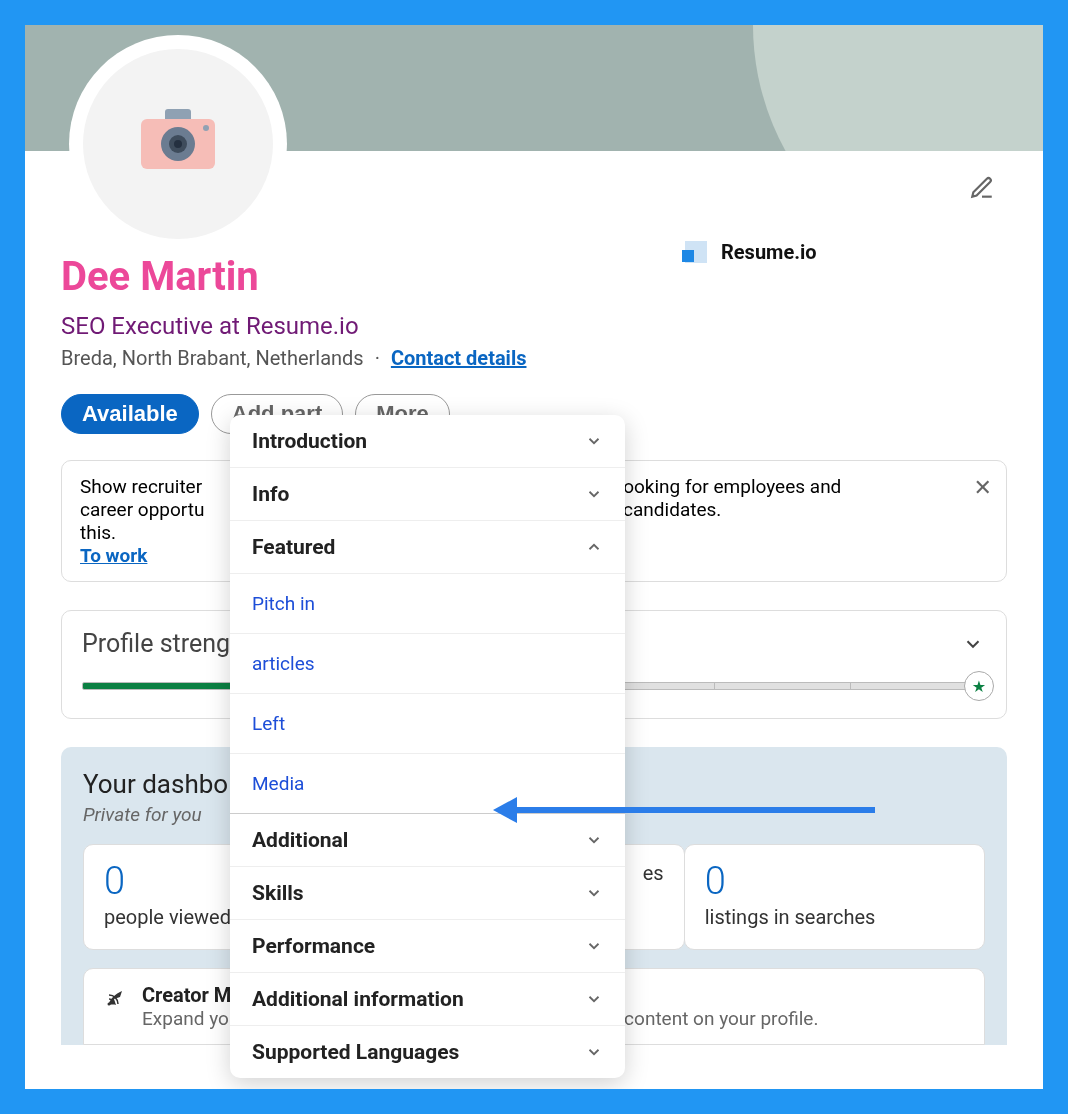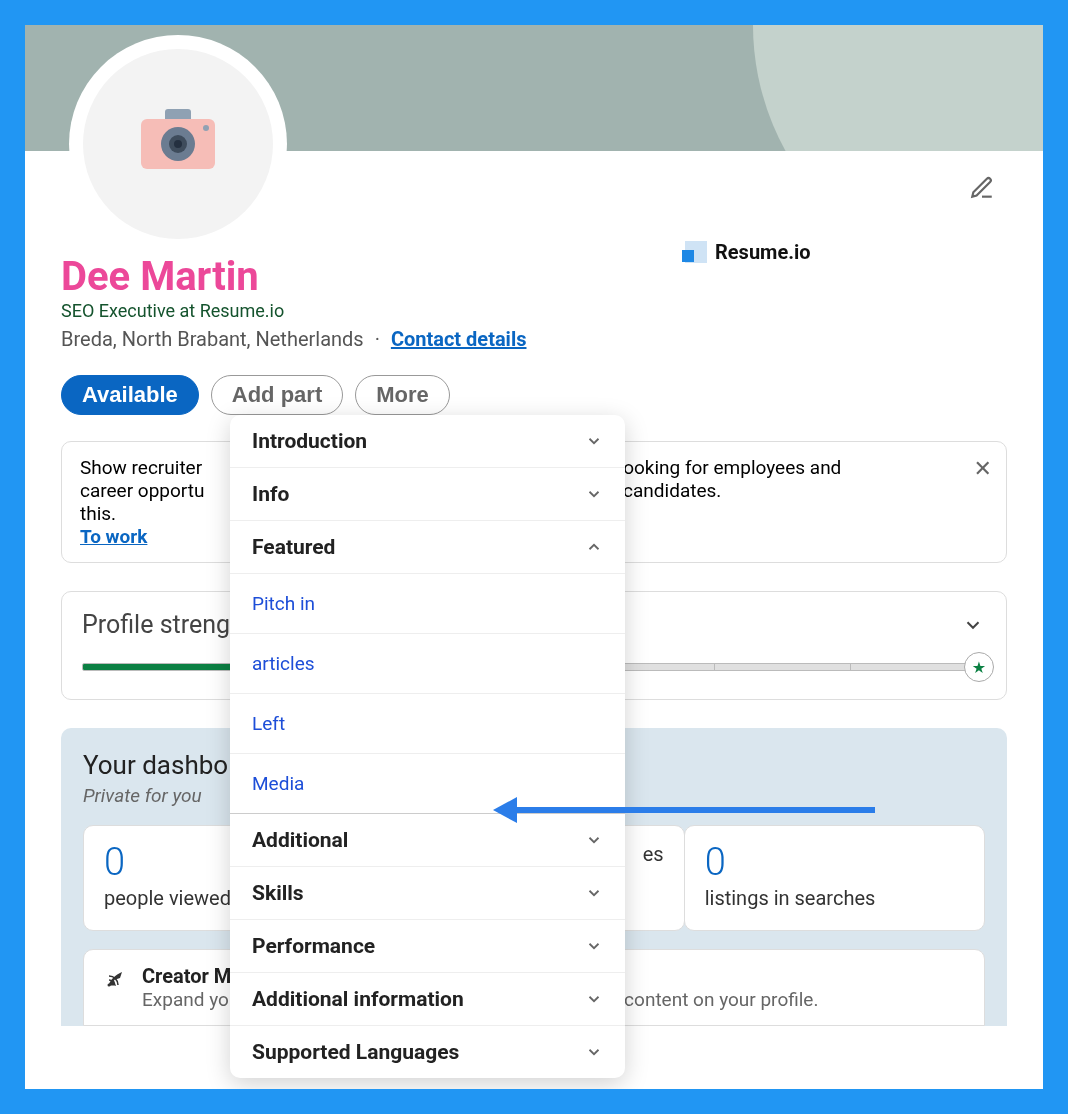--- a/index.html
+++ b/index.html
@@ -56,31 +56,31 @@
   .camera-lens-in { width:18px;height:18px;border-radius:50%;background:#3e4c5c;display:flex;align-items:center;justify-content:center;}
   .camera-lens-core{width:8px;height:8px;border-radius:50%;background:#243040;}
   .content { padding: 20px 36px 0 36px; position: relative; }
   .edit-icon {
     position:absolute;
     right: 48px; top: 150px;
     color:#666;
     cursor:pointer;
   }
   .name { font-size: 40px; font-weight: 700; color:#ec4899; margin-top: 82px;}
-  .headline { font-size: 18px; font-weight:400; color:#14532d; margin-top:0;}
+  .headline { font-size: 24px; font-weight:400; color:#701a75; margin-top:12px;}
   .location-row { font-size:20px; color:#555; margin-top:6px;}
   .location-row .sep { margin: 0 6px; }
   .contact-link { color:#0a66c2; font-weight:700; }
   .company-badge {
     position:absolute;
     left: 660px;
     top: 215px;
     display:flex;
     align-items:center;
-    gap:8px;
+    gap:14px;
     font-weight:700;
     font-size:20px;
     color:#111;
   }
   .company-logo {
     width:22px;height:22px;background:#cfe3f5;position:relative;
   }
   .company-logo::after{content:'';position:absolute;width:12px;height:12px;background:#1e88e5;left:-3px;top:9px;}
   .btn-row { margin-top:24px; display:flex; gap:12px; }
   .pill-btn {

